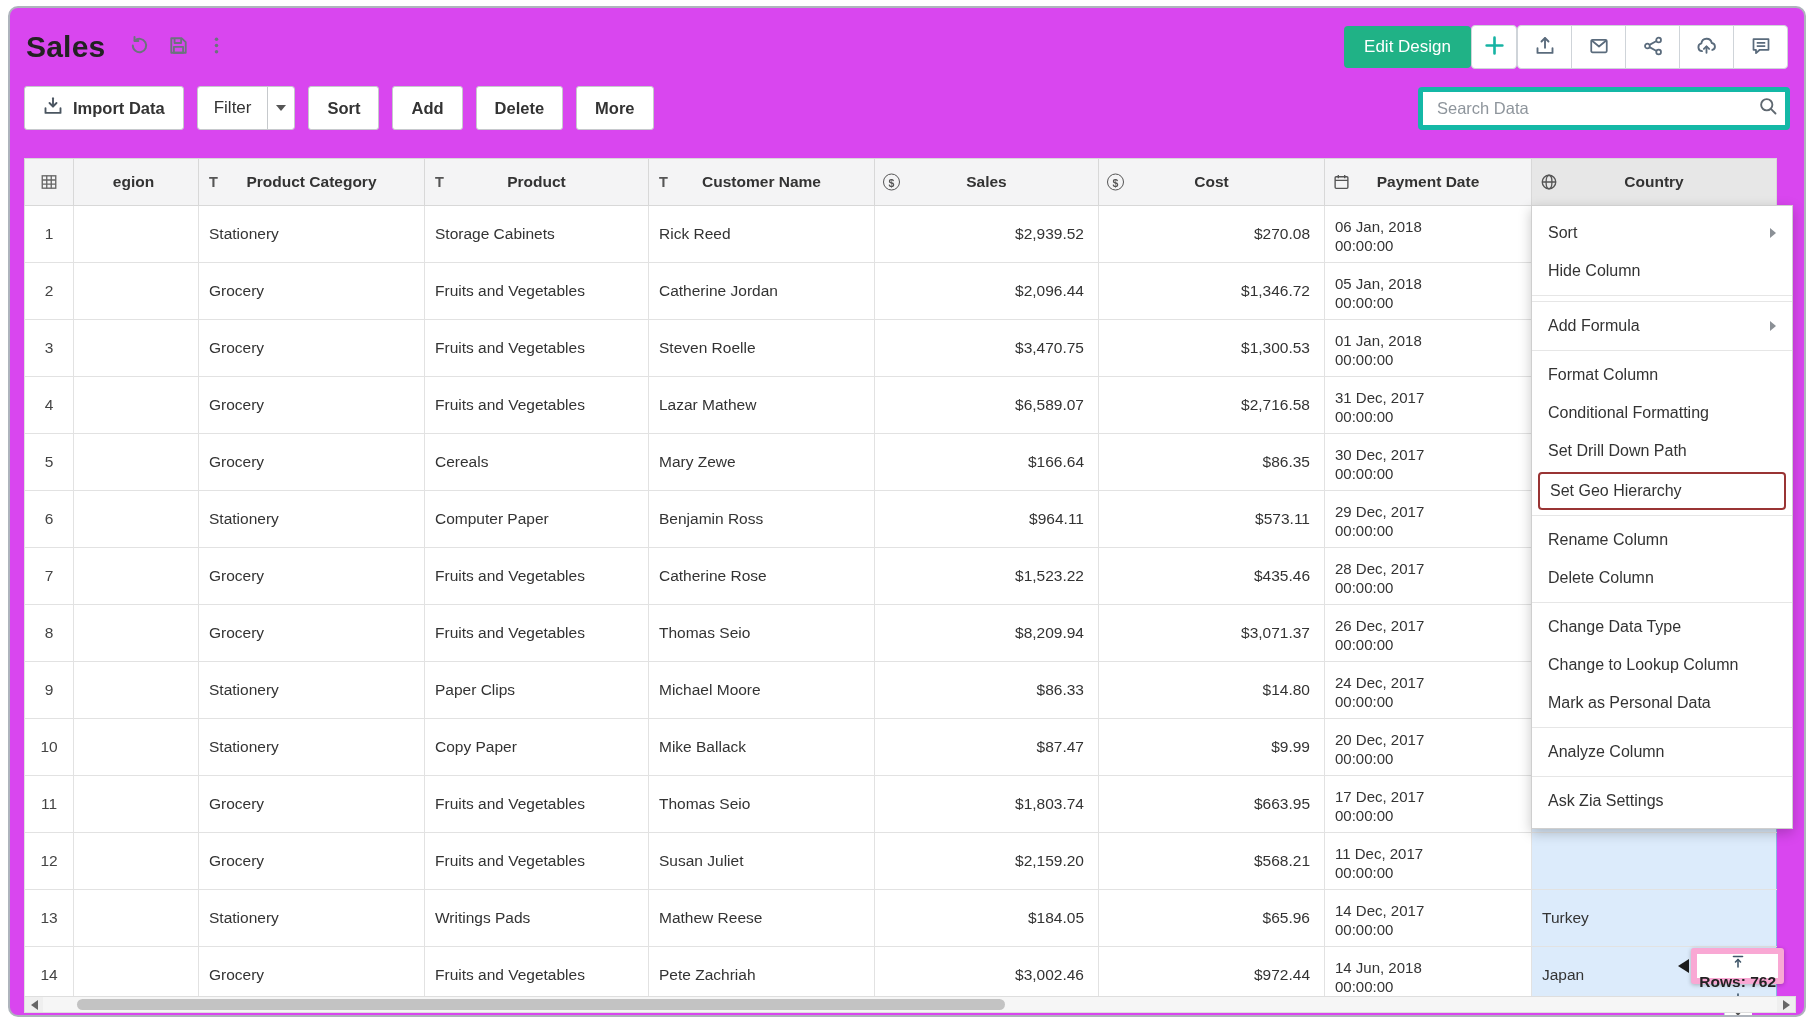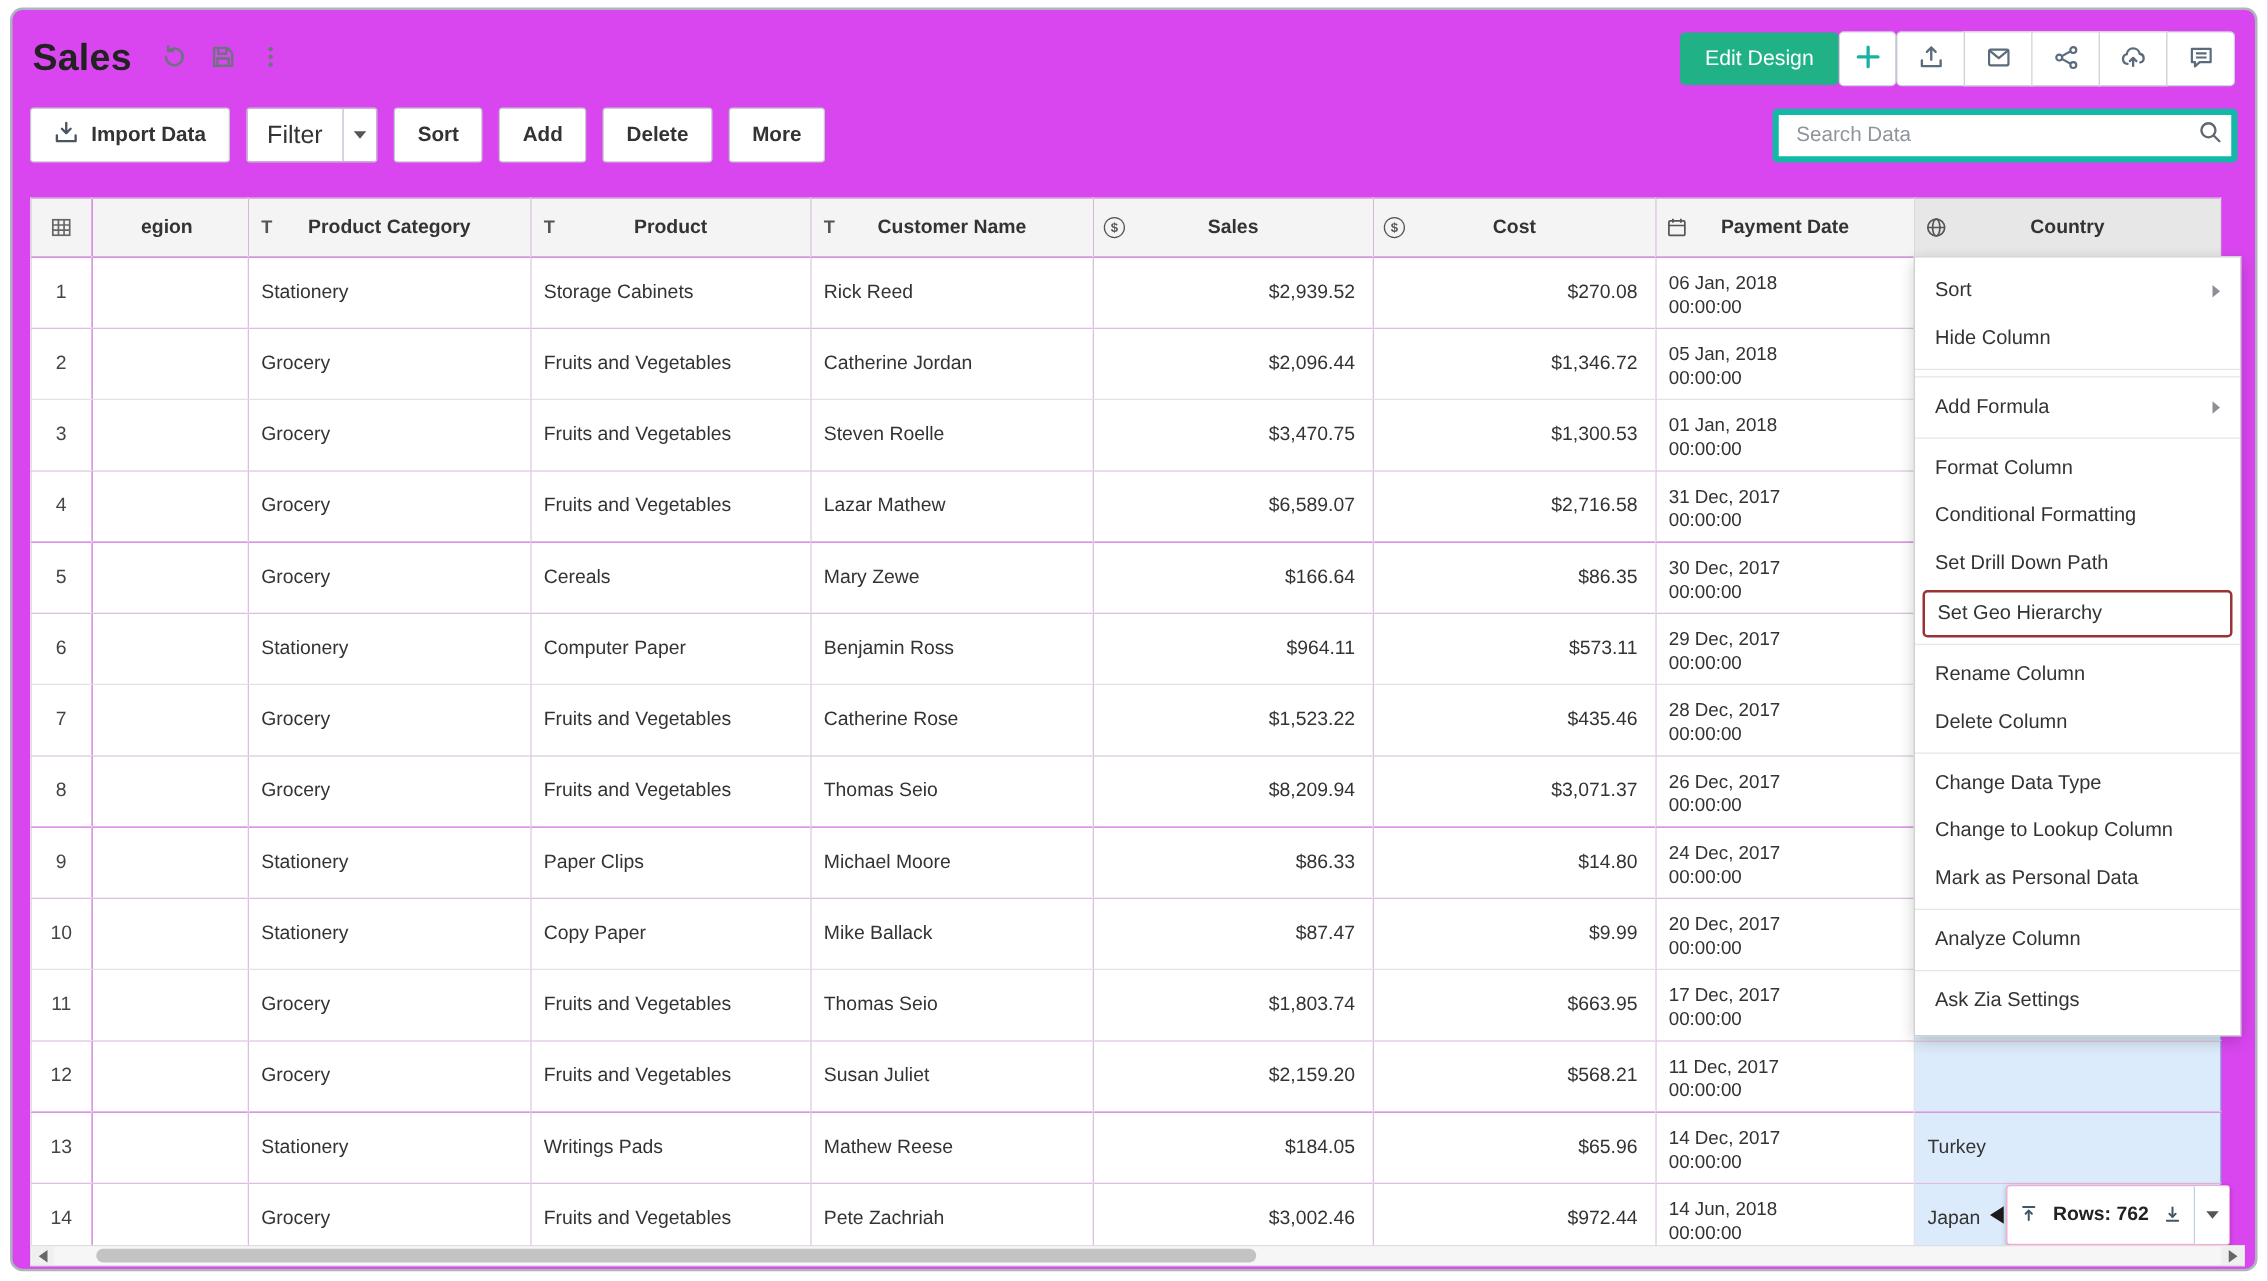--- a/index.html
+++ b/index.html
@@ -15,21 +15,21 @@
   .btn-plus { width:46px; height:44px; background:#fff; border:1px solid #cfd4d9; border-radius:4px; display:flex; align-items:center; justify-content:center; cursor:pointer; }
   .igroup { display:flex; }
   .igroup button { width:55px; height:44px; background:#fff; border:1px solid #cfd4d9; margin-left:-1px; display:flex; align-items:center; justify-content:center; color:#5a6b7c; cursor:pointer; }
   .igroup button:first-child { border-radius:4px 0 0 4px; margin-left:0; }
   .igroup button:last-child { border-radius:0 4px 4px 0; }
 
   
   .toolbar { display:flex; align-items:center; height:56px; padding:0 14px; gap:13px; }
   .tbtn { height:44px; background:#fff; border:1px solid #c6c9cc; border-radius:3px; font-size:16.5px; color:#333; padding:0 18px; font-family:inherit; display:flex; align-items:center; gap:10px; cursor:pointer;font-weight:bold; }
   .split { display:flex; height:44px; border:1px solid #c6c9cc; border-radius:3px; overflow:hidden; }
-  .split .main { display:flex; align-items:center; padding:0 16px; font-size:20px; color:#333; background:#fff; border:none; cursor:pointer; font-family:inherit; }
+  .split .main { display:flex; align-items:center; padding:0 16px; font-size:17px; color:#333; background:#fff; border:none; cursor:pointer; font-family:inherit; }
   .split .arr { width:27px; border:none; border-left:1px solid #c6c9cc; background:#fff; display:flex; align-items:center; justify-content:center; cursor:pointer; }
   .search { margin-left:auto; position:relative; width:372px; height:43px; }
   .search input { width:100%; height:100%; border:5px solid #14b8a6; border-radius:4px; padding:0 56px 0 14px; font-size:16.5px; font-family:inherit; color:#333; }
   .search input::placeholder { color:#8e959c; }
   .search .mag { position:absolute; right:12px; top:50%; transform:translateY(-50%); color:#5f6870; }
   .caret-down { width:0; height:0; border-left:5px solid transparent; border-right:5px solid transparent; border-top:6px solid #555; }
 
   
   .grid-area { position:relative; margin:22px 14px 0; height:856px; }
   table { border-collapse:collapse; table-layout:fixed; width:1752px; }
@@ -49,21 +49,21 @@
   
   .menu { position:absolute; left:1507px; top:47px; width:262px; background:#fff; border:1px solid #cfcfcf; box-shadow:0 4px 12px rgba(0,0,0,.22); padding:8px 0; z-index:5; }
   .menu-item { display:flex; align-items:center; padding:9px 16px; font-size:16px; color:#333; line-height:20px; cursor:pointer; }
   .menu-item .sub { margin-left:auto; width:0; height:0; border-top:5px solid transparent; border-bottom:5px solid transparent; border-left:6px solid #8b9096; }
   .menu-item.highlighted { border:2px solid #993434; border-radius:4px; margin:2px 6px; padding:7px 10px; }
   .menu-sep { border-top:1px solid #e6e6e6; margin:5px 0; }
 
   
   .widget { position:absolute; top:790px; right:6px; display:flex; align-items:center; z-index:6; }
   .collapse { width:0; height:0; border-top:7px solid transparent; border-bottom:7px solid transparent; border-right:11px solid #1b1b1b; margin-right:2px; cursor:pointer; }
-  .wbox { display:flex; align-items:center; height:48px; background:#fff; border:1px solid #f9a8d4; border-radius:3px; box-shadow:0 1px 4px rgba(0,0,0,.25); }
+  .wbox { display:flex; align-items:center; height:36px; background:#fff; border:6px solid #f9a8d4; border-radius:3px; box-shadow:0 1px 4px rgba(0,0,0,.25);flex-direction:column; }
   .wbtn { background:none; border:none; padding:0 9px; color:#3f5669; display:flex; align-items:center; cursor:pointer; height:100%; }
   .wlbl { font-size:15.5px; font-weight:bold; color:#222; padding:0 2px; white-space:nowrap; }
   .wdd { border:none; border-left:1px solid #c3d2e2; width:28px; height:100%; display:flex; align-items:center; justify-content:center; background:#fff; cursor:pointer; }
 
   
   .hscroll { position:absolute; left:0; top:838px; width:1772px; height:17px; background:#f6f6f6; border:1px solid #dedede; z-index:7; }
   .hs-btn { position:absolute; top:0; width:18px; height:15px; background:#efefef; display:flex; align-items:center; justify-content:center; border:none; cursor:pointer; }
   .hs-left { left:0; } .hs-right { right:0; }
   .tri-l { width:0; height:0; border-top:5px solid transparent; border-bottom:5px solid transparent; border-right:7px solid #666; }
   .tri-r { width:0; height:0; border-top:5px solid transparent; border-bottom:5px solid transparent; border-left:7px solid #666; }

